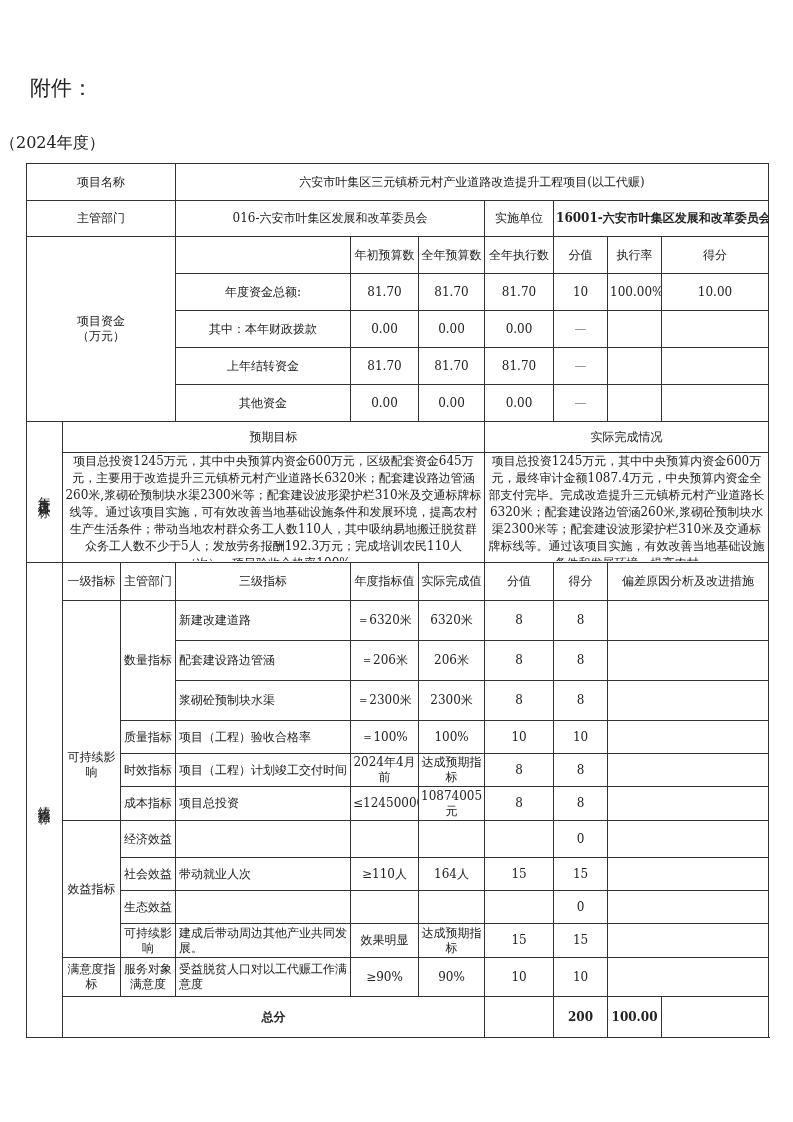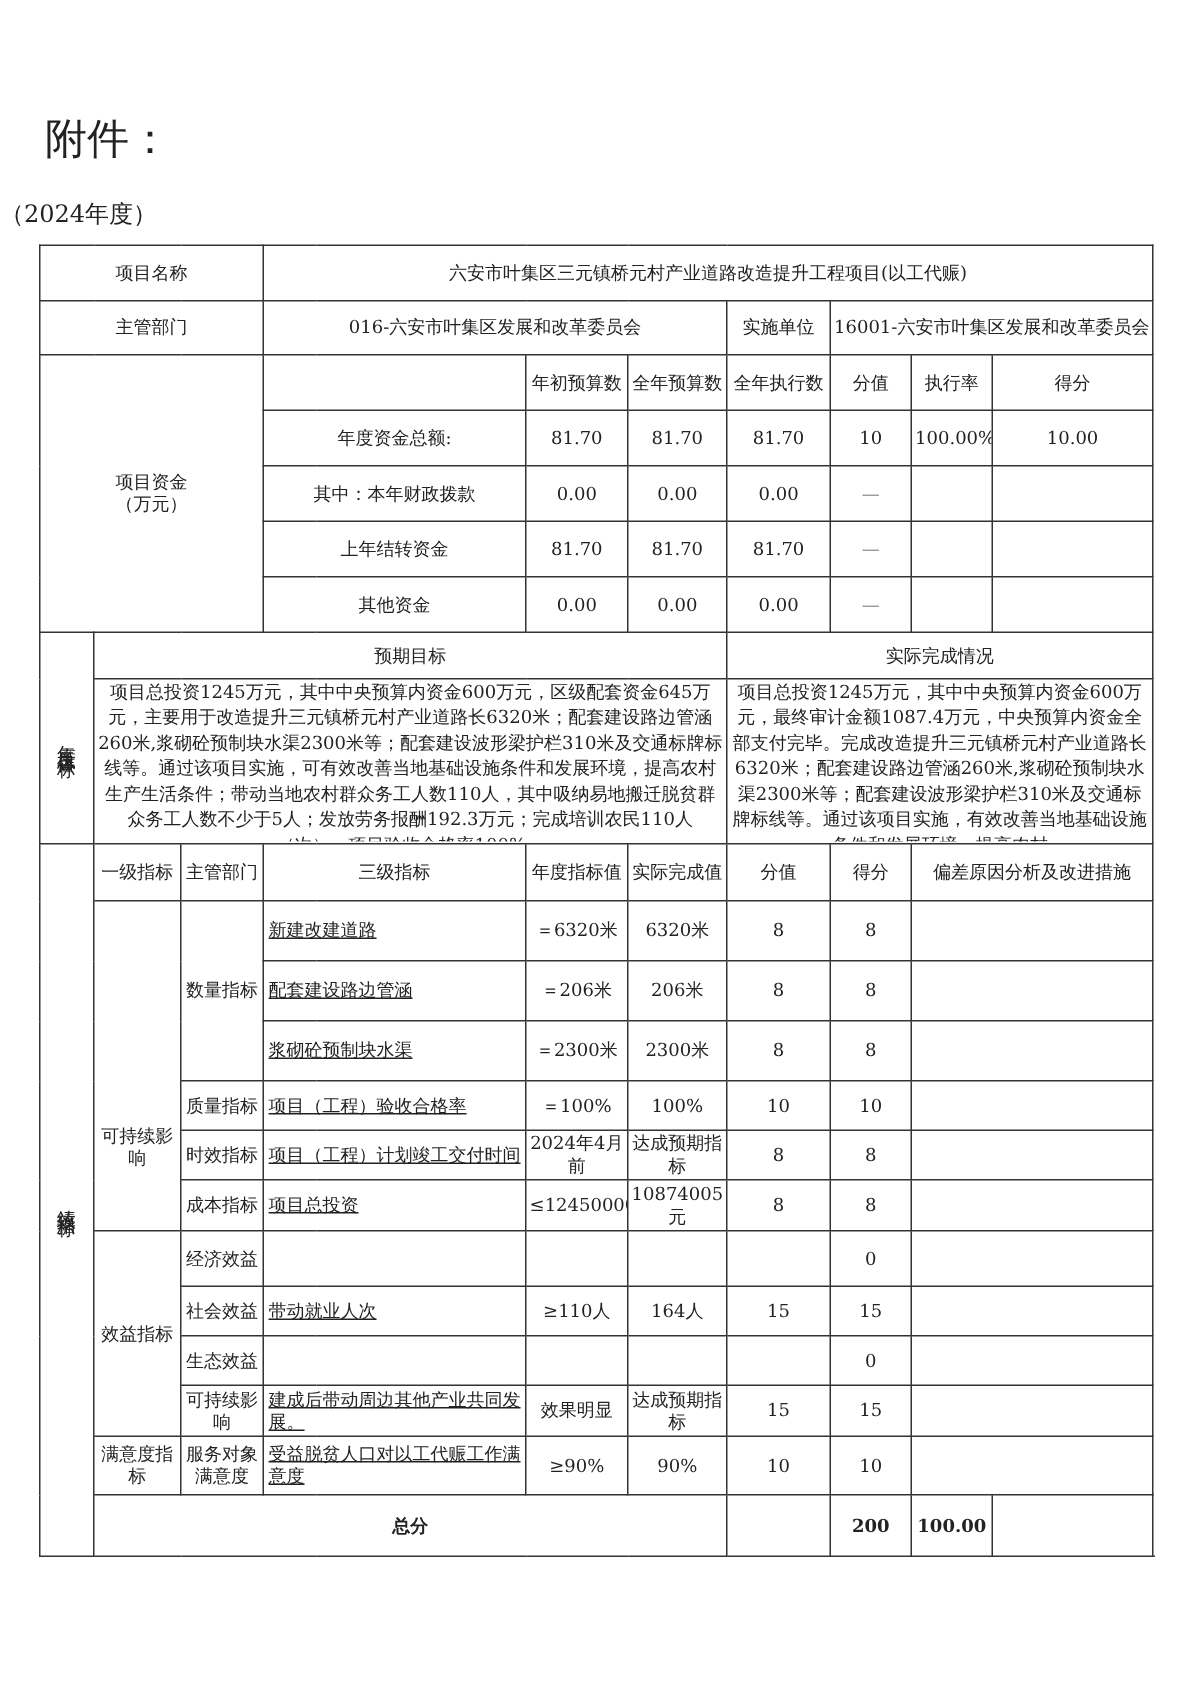--- a/index.html
+++ b/index.html
@@ -1,26 +1,26 @@
 <!DOCTYPE html>
 <html><head>
 <meta charset="utf-8">
 <style>
   html, body { margin:0; padding:0; background:#ffffff; }
   body { width:793px; height:1122px; position:relative; overflow:hidden;
          font-family:"DejaVu Serif","Liberation Serif",serif; color:#222; }
-  .attach { position:absolute; left:30px; top:74px; font-size:28px; font-family:"DejaVu Sans","Liberation Sans",sans-serif; color:#222; }
+  .attach { position:absolute; left:30px; top:74px; font-size:21px; font-family:"DejaVu Sans","Liberation Sans",sans-serif; color:#222; }
   .year { position:absolute; left:0; width:793px; top:133px; text-align:left; font-size:16px; }
   table.main { position:absolute; left:26px; top:163px; width:742px; border-collapse:collapse; table-layout:fixed;padding-left:28px; }
   table.main td { border:1.3px solid #333; font-size:12px; text-align:center; vertical-align:middle; padding:0 2px; line-height:1.25; overflow:hidden; }
-  .left { text-align:left !important; padding-left:3px !important;text-decoration:underline; }
+  .left { text-align:left !important; padding-left:3px !important; }
   .vert { writing-mode:vertical-rl; text-orientation:upright; letter-spacing:2px; font-size:12.5px; margin:auto; }
   .para { font-size:12px; line-height:17px; text-align:center; padding:0 2px; height:108px; overflow:hidden; text-align-last:center; }
   .bold { font-weight:bold; }
-  .clip { white-space:nowrap; overflow:hidden; text-align:center; }
+  .clip { white-space:nowrap; overflow:hidden; text-align:center;font-weight:bold; }
   .dash { color:#888; }
   .small { font-size:11.5px; }
 </style>
 </head>
 <body>
 
 <div class="attach">附件：</div>
 <div class="year">（2024年度）</div>
 
 <table class="main">

